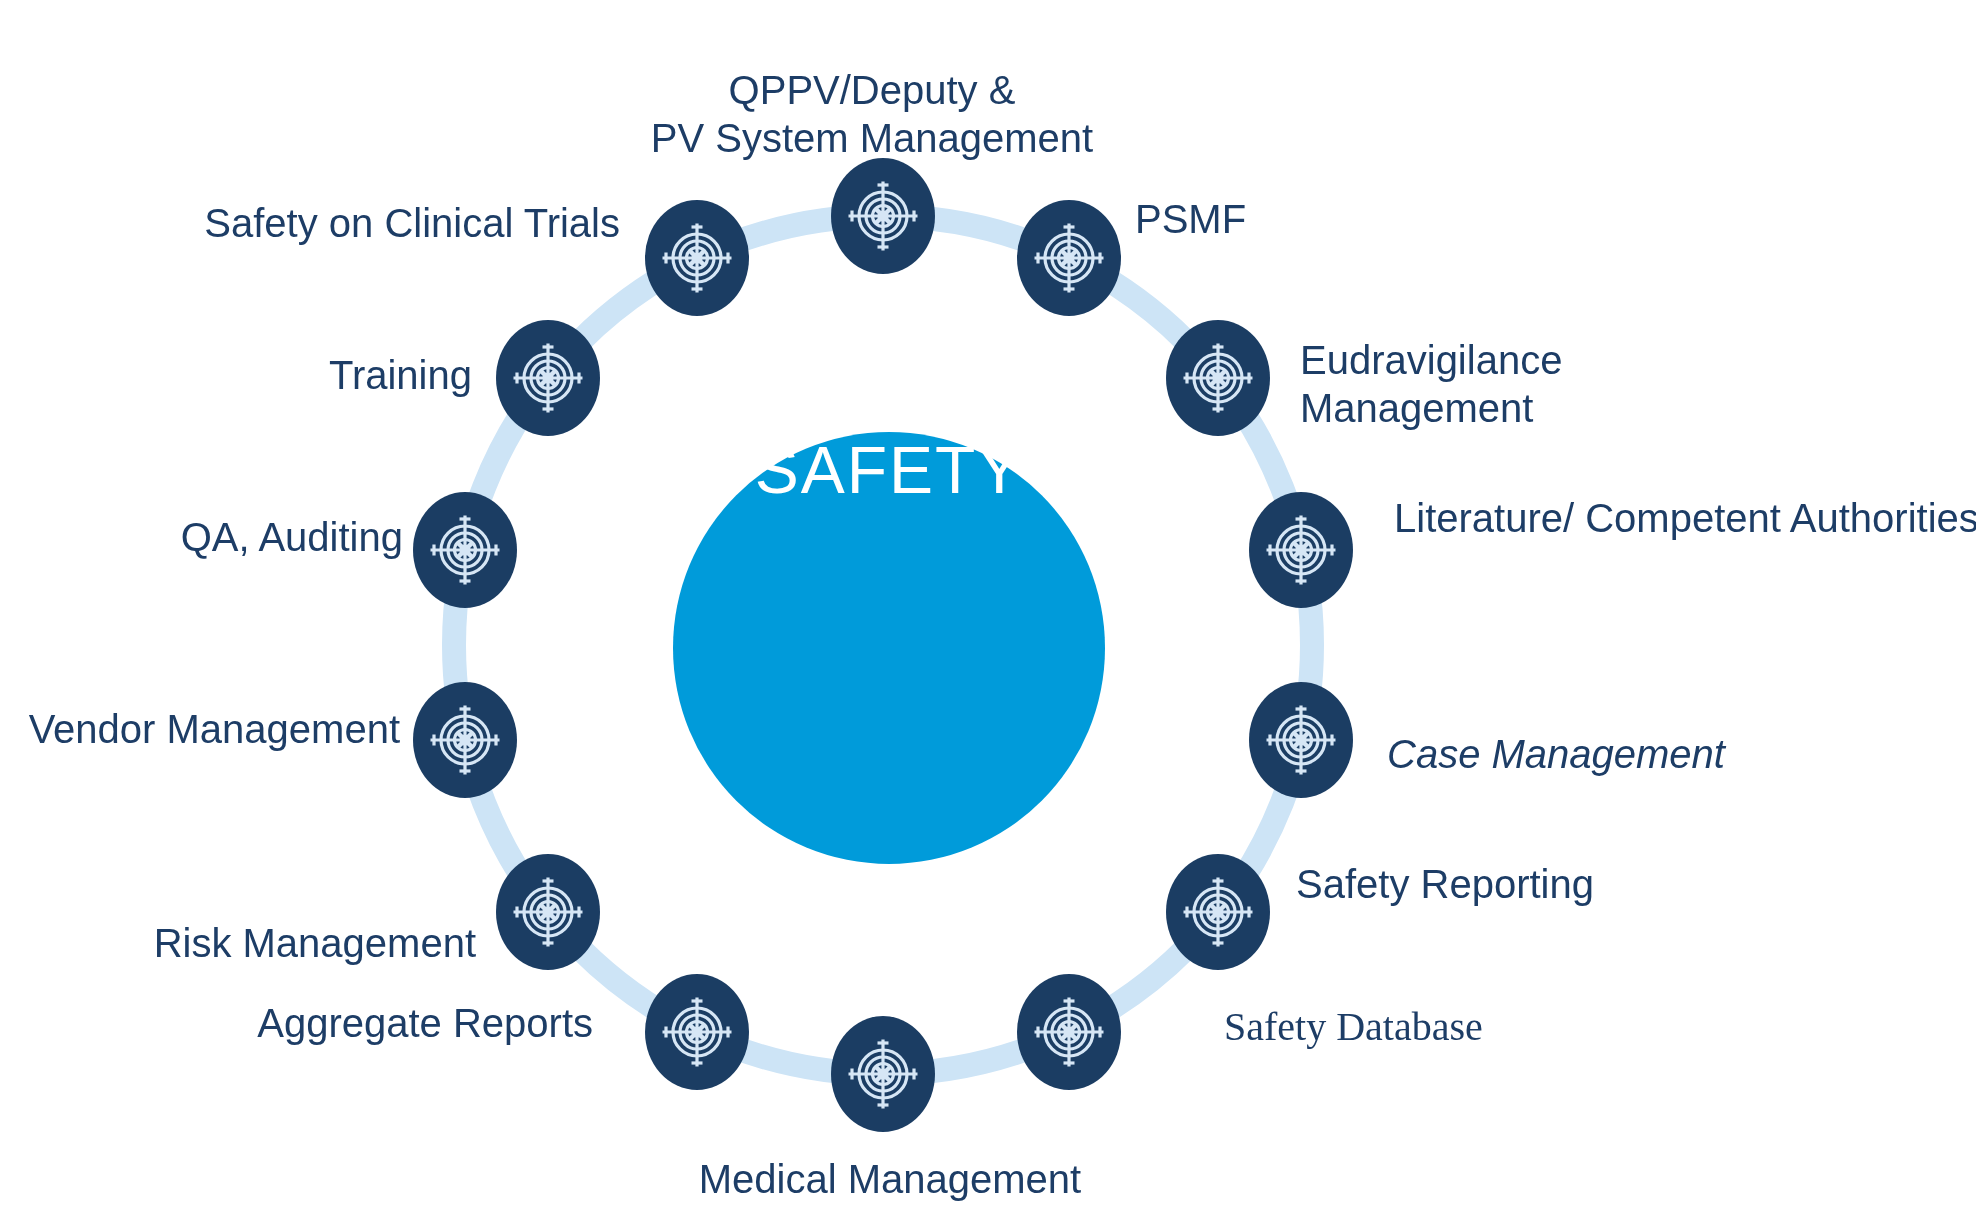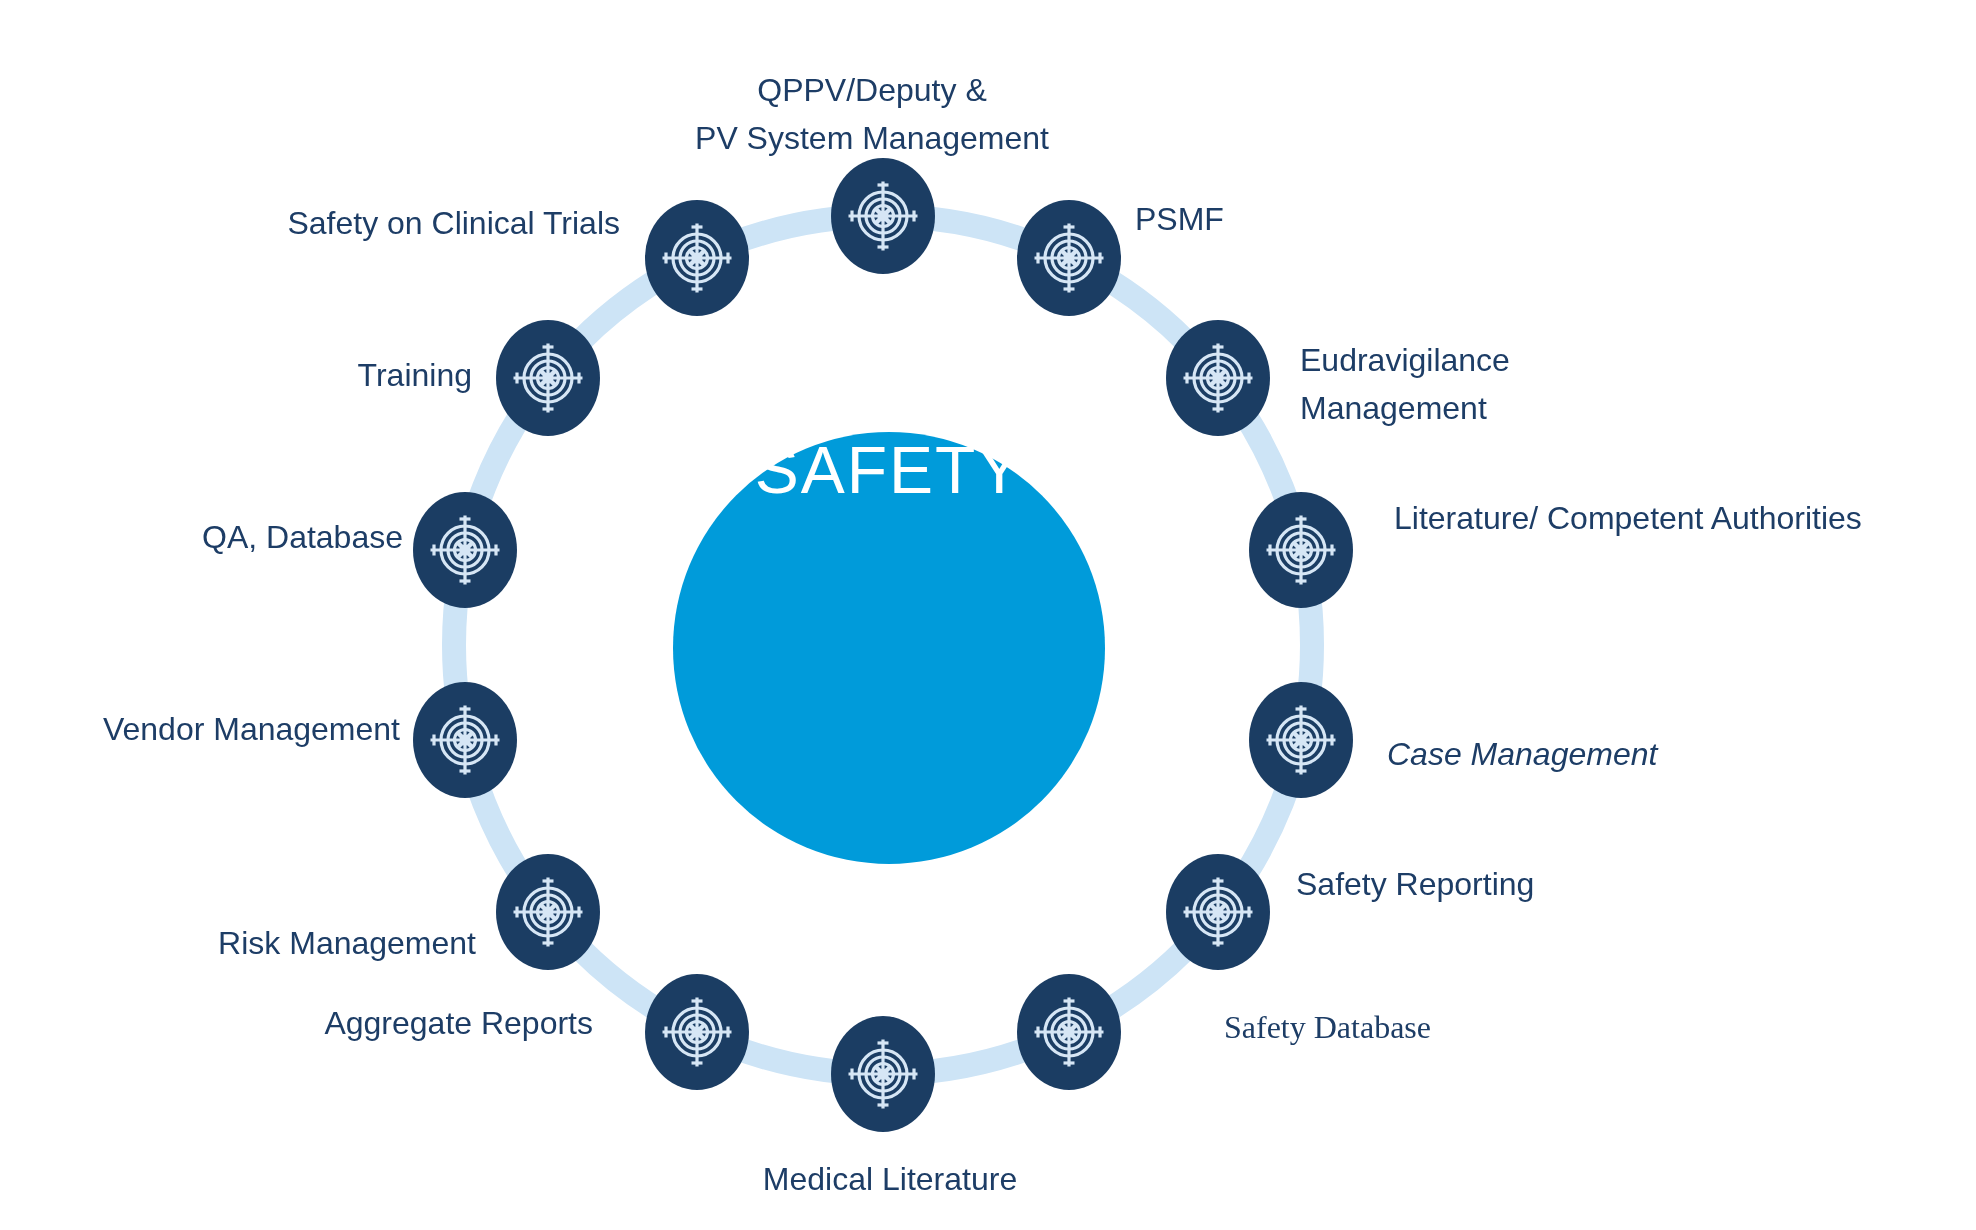--- a/index.html
+++ b/index.html
@@ -23,21 +23,21 @@
   .node{
     position:absolute;z-index:3;
     width:104px;height:116px;border-radius:50%;
     background:var(--node-color,#1b3d63);
     display:flex;align-items:center;justify-content:center;
     transform:translate(-50%,-50%);
   }
   .spoke-label{
     position:absolute;z-index:4;
     color:var(--label-color,#1d3d66);
-    font-size:32px;line-height:48px;font-weight:400;
+    font-size:40px;line-height:48px;font-weight:400;
     white-space:nowrap;
   }
   .spoke-label.center{transform:translateX(-50%);text-align:center;}
   .spoke-label.right{transform:translateX(-100%);text-align:center;}
 </style>
 </head>
 <body>
 
 <div class="canvas">
 
@@ -217,21 +217,21 @@
         <line x1="-31" y1="-5.5" x2="-31" y2="5.5"></line>
         <line x1="31" y1="-5.5" x2="31" y2="5.5"></line>
         <line x1="2.6" y1="-2.6" x2="6.8" y2="-6.8" stroke-width="4.4"></line>
         <line x1="-2.6" y1="-2.6" x2="-6.8" y2="-6.8" stroke-width="4.4"></line>
         <line x1="2.6" y1="2.6" x2="6.8" y2="6.8" stroke-width="4.4"></line>
         <line x1="-2.6" y1="2.6" x2="-6.8" y2="6.8" stroke-width="4.4"></line>
       </g>
       <circle r="5.6" fill="var(--icon-color,#d6e6f5)"></circle>
     </svg>
   </div>
-  <div class="spoke-label center" style="left: 890px; top: 1155px;"><span>Medical Literature</span></div>
+  <div class="spoke-label center" style="left: 890px; top: 1155px;"><span>Medical Management</span></div>
 
   <div class="node" style="left: 697px; top: 1032px;">
     <svg width="76" height="76" viewBox="-38 -38 76 76">
       <g fill="none" stroke="var(--icon-color,#d6e6f5)" stroke-width="3.2">
         <circle r="24"></circle>
         <circle r="17"></circle>
         <circle r="10.5"></circle>
         <line x1="0" y1="-34.5" x2="0" y2="34.5"></line>
         <line x1="-34.5" y1="0" x2="34.5" y2="0"></line>
         <line x1="-5.5" y1="-31" x2="5.5" y2="-31"></line>
@@ -305,21 +305,21 @@
         <line x1="-31" y1="-5.5" x2="-31" y2="5.5"></line>
         <line x1="31" y1="-5.5" x2="31" y2="5.5"></line>
         <line x1="2.6" y1="-2.6" x2="6.8" y2="-6.8" stroke-width="4.4"></line>
         <line x1="-2.6" y1="-2.6" x2="-6.8" y2="-6.8" stroke-width="4.4"></line>
         <line x1="2.6" y1="2.6" x2="6.8" y2="6.8" stroke-width="4.4"></line>
         <line x1="-2.6" y1="2.6" x2="-6.8" y2="6.8" stroke-width="4.4"></line>
       </g>
       <circle r="5.6" fill="var(--icon-color,#d6e6f5)"></circle>
     </svg>
   </div>
-  <div class="spoke-label right" style="left: 403px; top: 513px;"><span>QA, Database</span></div>
+  <div class="spoke-label right" style="left: 403px; top: 513px;"><span>QA, Auditing</span></div>
 
   <div class="node" style="left: 548px; top: 378px;">
     <svg width="76" height="76" viewBox="-38 -38 76 76">
       <g fill="none" stroke="var(--icon-color,#d6e6f5)" stroke-width="3.2">
         <circle r="24"></circle>
         <circle r="17"></circle>
         <circle r="10.5"></circle>
         <line x1="0" y1="-34.5" x2="0" y2="34.5"></line>
         <line x1="-34.5" y1="0" x2="34.5" y2="0"></line>
         <line x1="-5.5" y1="-31" x2="5.5" y2="-31"></line>

